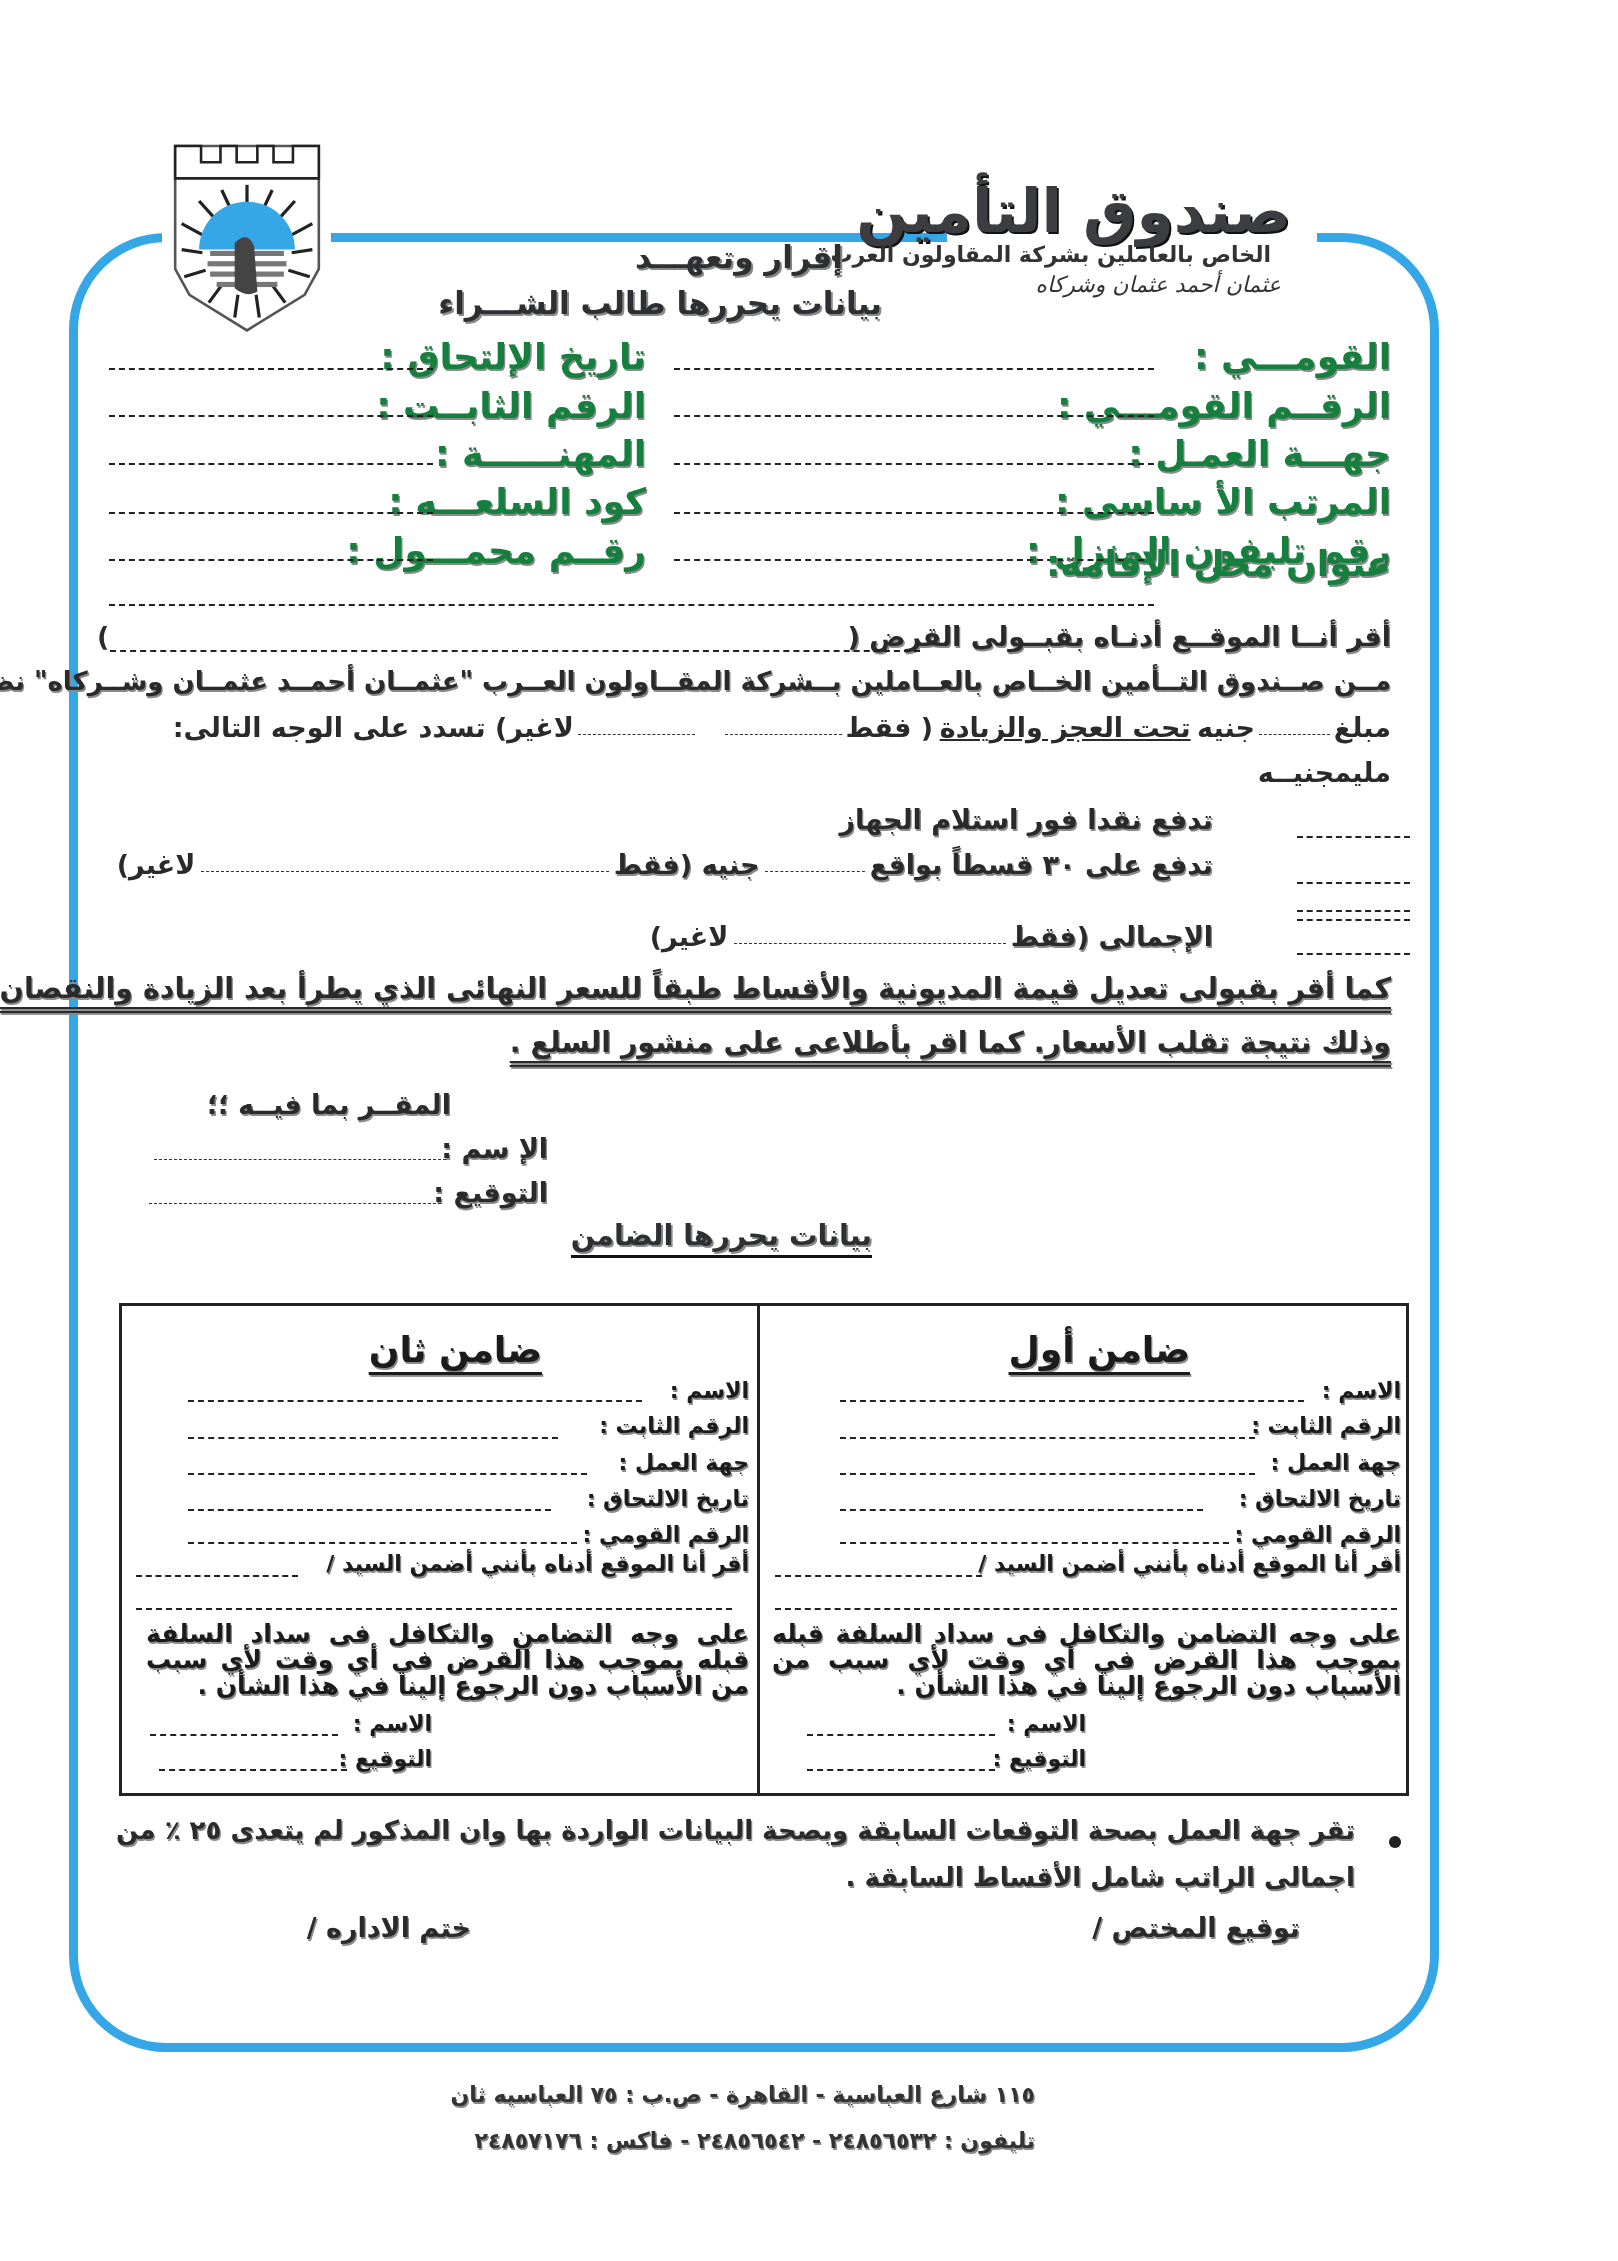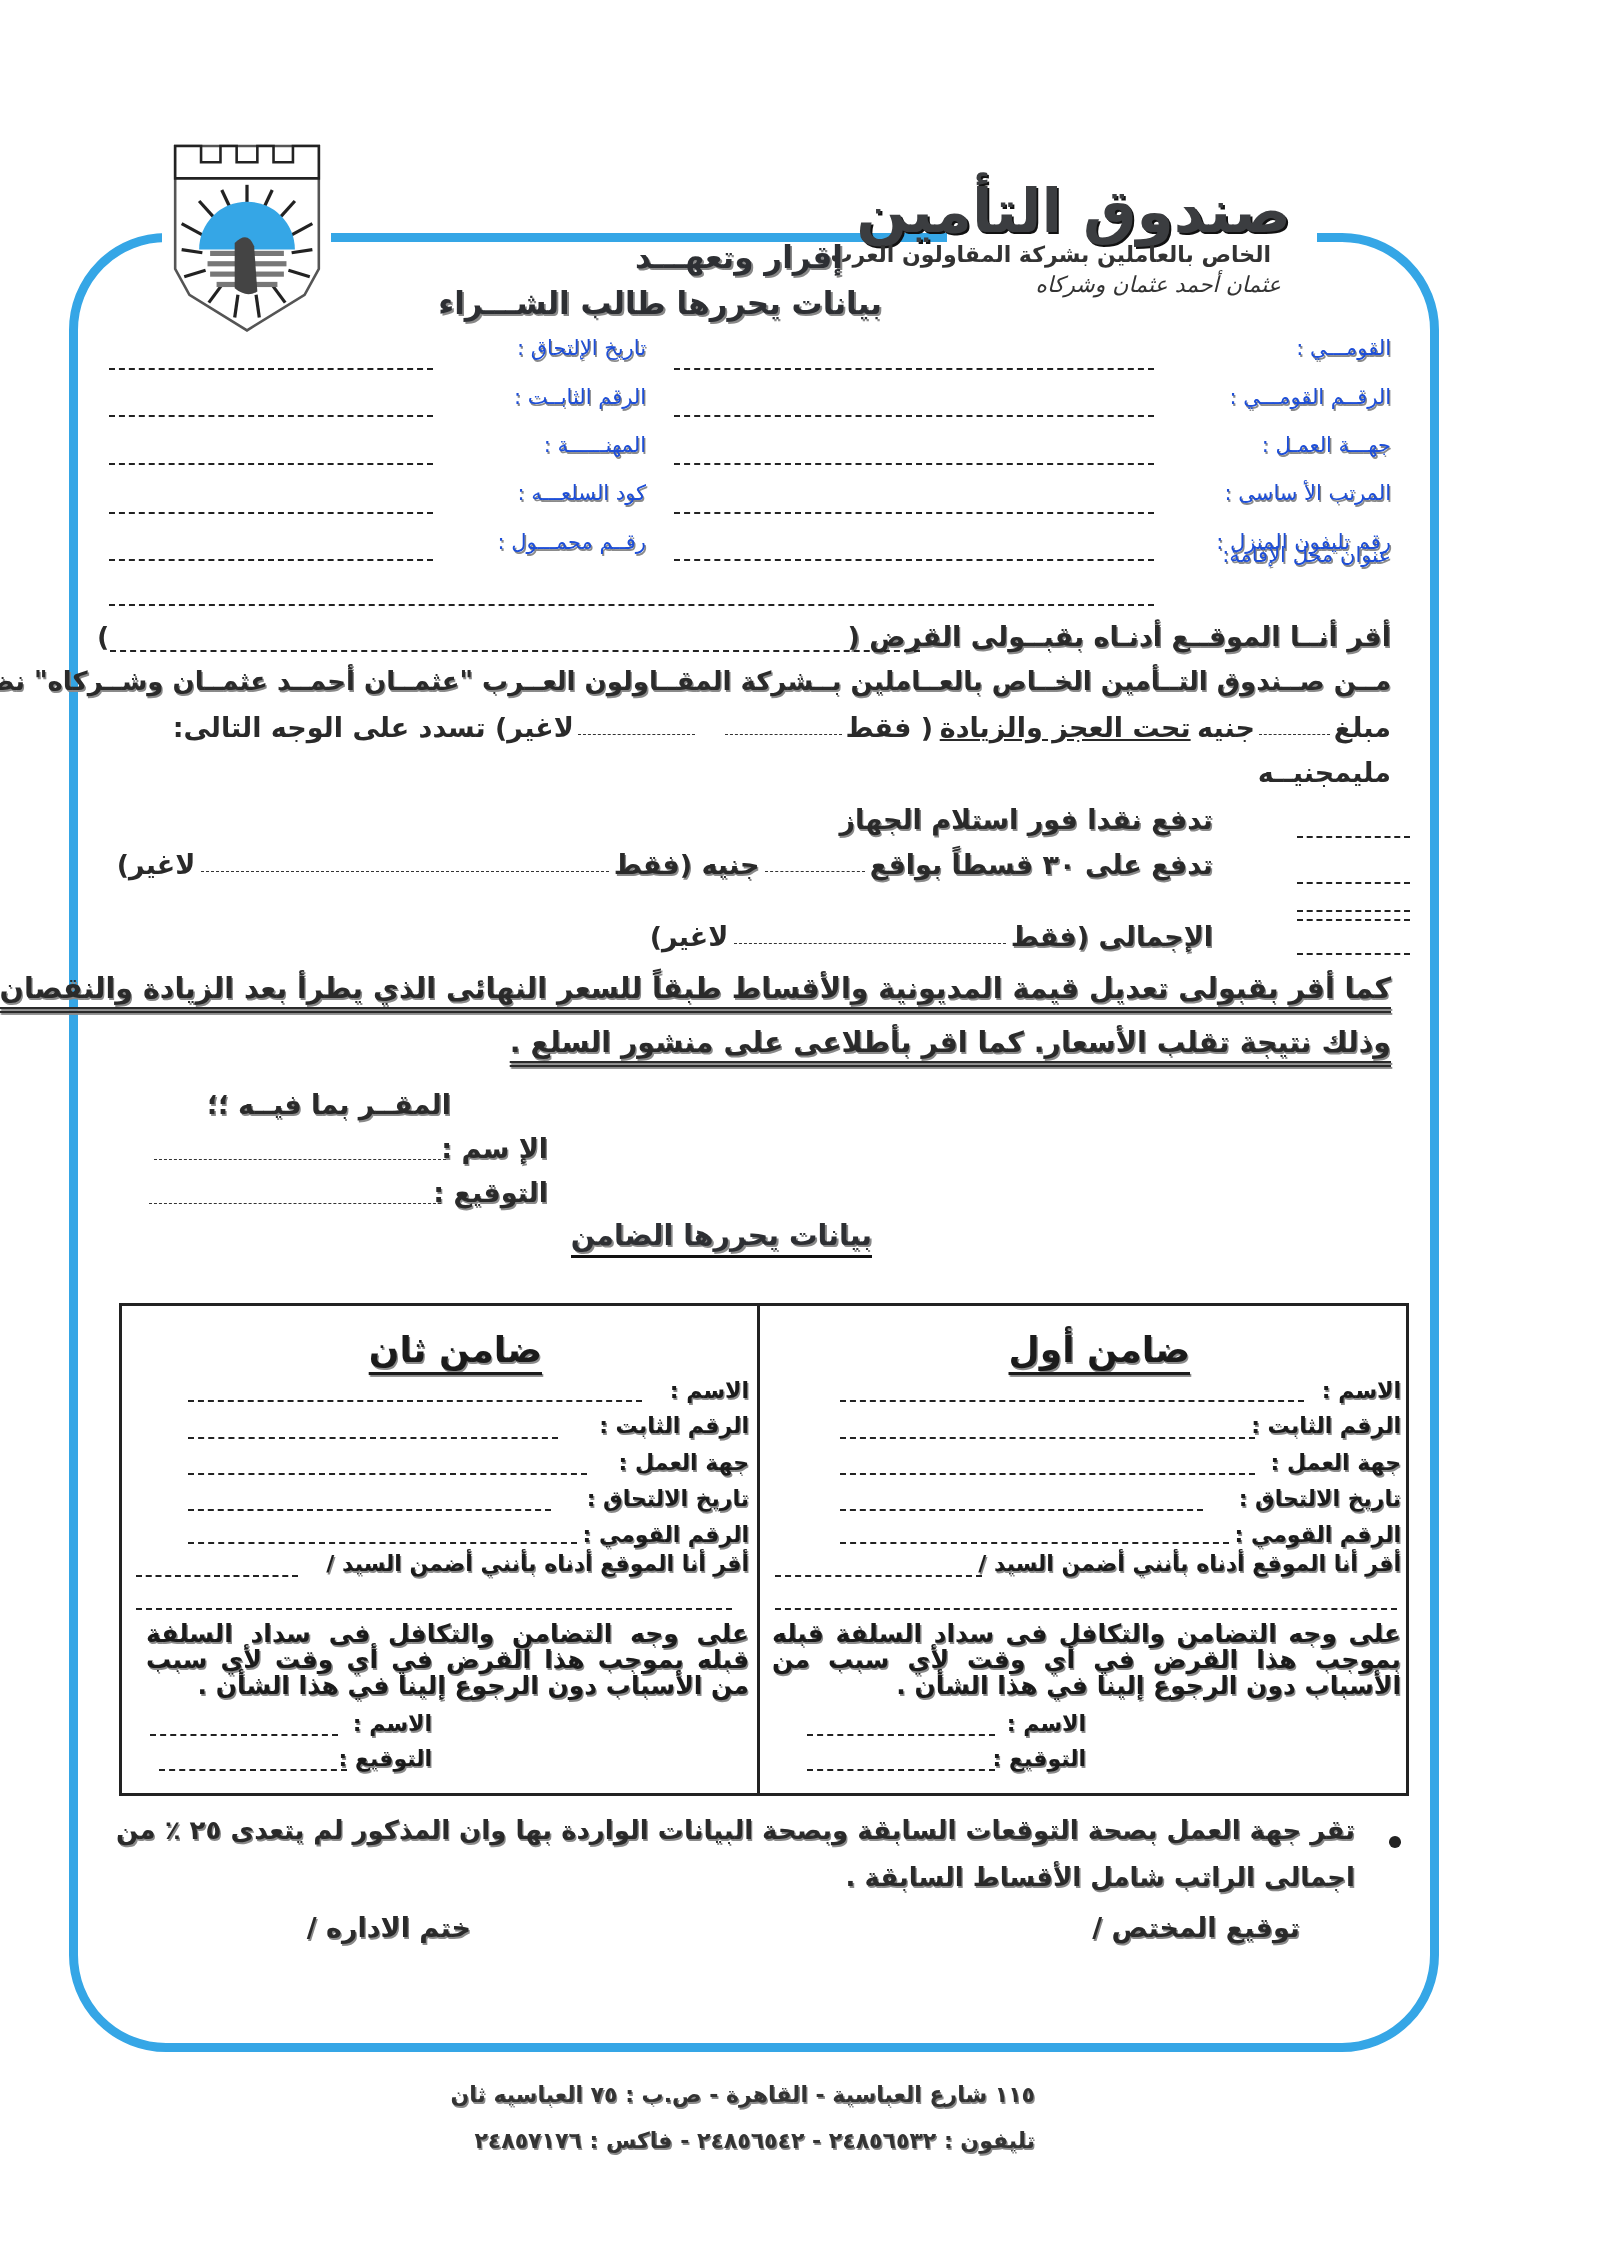--- a/index.html
+++ b/index.html
@@ -11,21 +11,21 @@
   .dash { border-bottom:2.6px dashed #222; height:0; }
   .dash-thin { border-bottom:1.9px dashed #333; height:0; }
   .frame { position:absolute; left:69px; top:233px; width:1370px; height:1819px;
            border:9px solid #35a6e6; border-radius:97px 97px 97px 97px; box-sizing:border-box; }
   .frame-mask { position:absolute; background:#fff; }
   
   .brand-title { font-size:60px; font-weight:bold; color:#3b3d40; letter-spacing:1.3px;
                  text-shadow:1.9px 1.9px 0 #111; }
   .brand-sub { font-size:22px; color:#333; }
   .head-title { font-size:31px; font-weight:bold; color:#2d2f33; text-shadow:1.9px 1.9px 0 #888; }
-  .field-label { font-size:21px; font-weight:normal; color:#1d4ed8; white-space:nowrap; }
+  .field-label { font-size:36px; font-weight:bold; color:#15803d; white-space:nowrap; }
   .para { font-size:27px; font-weight:bold; color:#2a2a2a; white-space:nowrap; }
   .underline2 { text-decoration: underline double; text-underline-offset:9px; }
   .box { position:absolute; border:3.9px solid #222; box-sizing:border-box; }
   .g-title { font-size:36px; font-weight:bold; text-decoration:underline; text-underline-offset:10.4px; }
   .g-label { font-size:22px; font-weight:bold; white-space:nowrap; }
   .g-text { font-size:25px; font-weight:bold; line-height:26px; text-align:justify; }
   .footer { font-size:22px; font-weight:bold; color:#333; white-space:nowrap; }
   .row { position:absolute; display:flex; align-items:flex-end; direction:rtl; }
 </style>
 </head>

